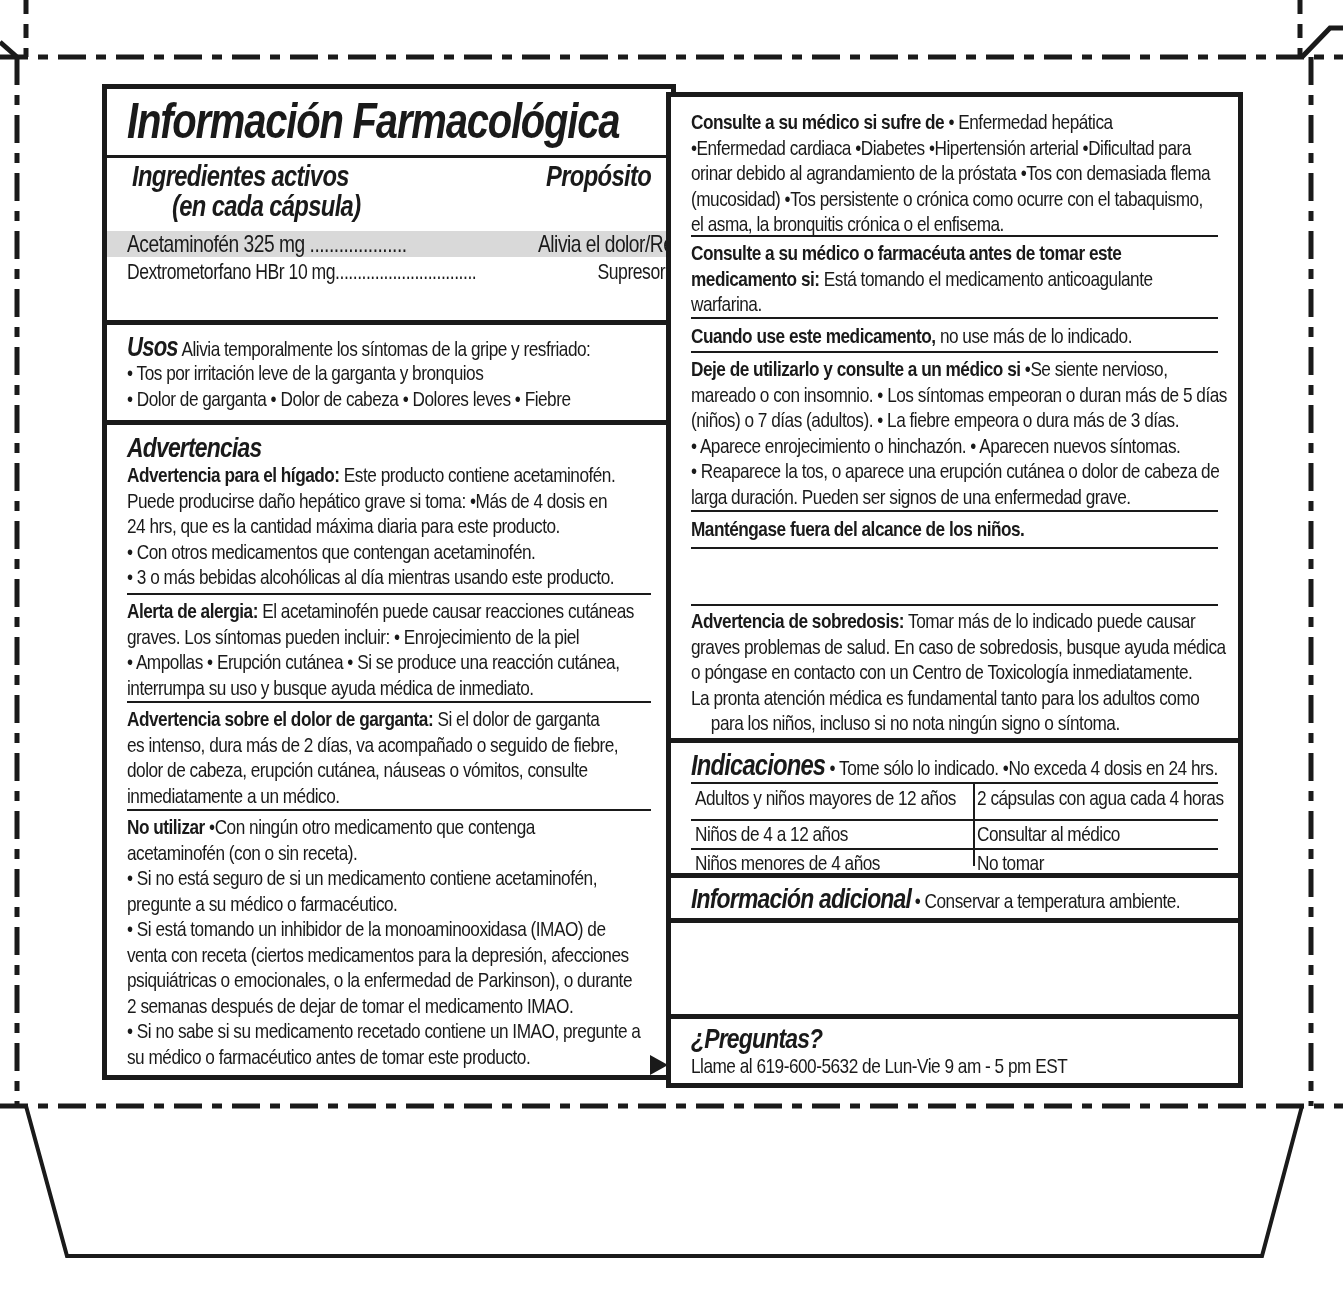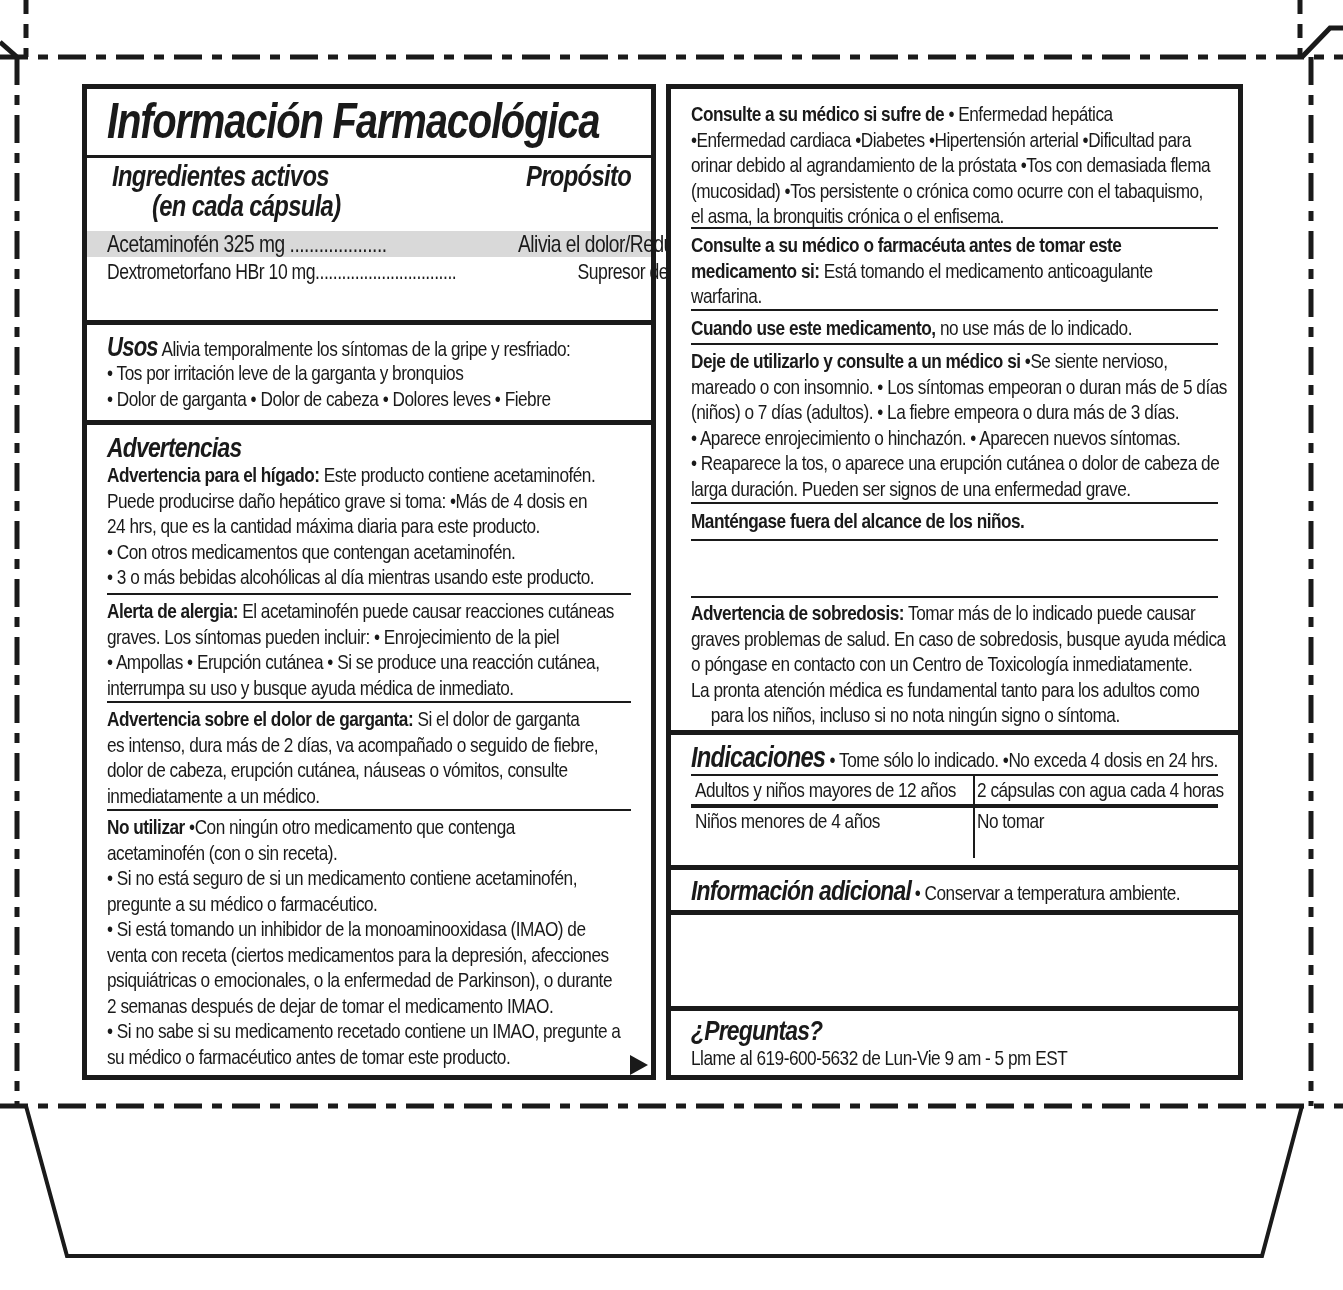--- a/index.html
+++ b/index.html
@@ -33,21 +33,21 @@
     <line x1="1311" y1="57" x2="1311" y2="1106" stroke-dasharray="28,10,10,10"></line>
     <line x1="1300" y1="0" x2="1300" y2="57" stroke-dasharray="14,10"></line>
 
     <line x1="0" y1="42" x2="17" y2="57"></line>
     <polyline points="1302,57 1330,28 1343,28"></polyline>
 
     <polyline points="26,1106 67,1256 1262,1256 1302,1106" stroke-width="4"></polyline>
   </g>
 </svg>
 
-<div class="panel" style="left:82px; top:84px; width:574px; height:996px;">
+<div class="panel" style="left:102px; top:84px; width:574px; height:996px;">
 
   <div class="sect" style="top:4px;">
     <span class="bigtitle cond" style="transform:scaleX(0.8);">Información Farmacológica</span>
   </div>
   <div class="hr-thick" style="left:0; right:0; top:66px; height:3px;"></div>
 
   <div class="sect" style="top:72px; padding-left:25px;">
     <div style="font-size:29px; font-weight:700; font-style:italic; line-height:30px; letter-spacing:-0.8px;">
       <span class="cond" style="transform:scaleX(0.82);">Ingredientes activos</span>
     </div>
@@ -131,21 +131,21 @@
     <div class="line txt" style="font-size:21px;">• Si está tomando un inhibidor de la monoaminooxidasa (IMAO) de</div>
     <div class="line txt" style="font-size:21px;">venta con receta (ciertos medicamentos para la depresión, afecciones</div>
     <div class="line txt" style="font-size:21px;">psiquiátricas o emocionales, o la enfermedad de Parkinson), o durante</div>
     <div class="line txt" style="font-size:21px;">2 semanas después de dejar de tomar el medicamento IMAO.</div>
     <div class="line txt" style="font-size:21px;">• Si no sabe si su medicamento recetado contiene un IMAO, pregunte a</div>
     <div class="line txt" style="font-size:21px;">su médico o farmacéutico antes de tomar este producto.</div>
   </div>
   <div class="arrow" style="left:543px; top:966px;"></div>
 </div>
 
-<div class="panel" style="left:666px; top:84px; width:577px; height:996px;">
+<div class="panel" style="left:666px; top:92px; width:577px; height:996px;">
 
   <div class="sect" style="top:12px;">
     <div class="line txt" style="font-size:21px;">
       <b>Consulte a su médico si sufre de</b><span> • Enfermedad hepática</span>
     </div>
     <div class="line txt" style="font-size:21px;">•Enfermedad cardiaca •Diabetes •Hipertensión arterial •Dificultad para</div>
     <div class="line txt" style="font-size:21px;">orinar debido al agrandamiento de la próstata •Tos con demasiada flema</div>
     <div class="line txt" style="font-size:21px;">(mucosidad) •Tos persistente o crónica como ocurre con el tabaquismo,</div>
     <div class="line txt" style="font-size:21px;">el asma, la bronquitis crónica o el enfisema.</div>
   </div>
@@ -200,25 +200,29 @@
 
   <div class="sect" style="top:652px;">
     <div class="line" style="height:32px;">
       <span style="font-size:29px; font-weight:700; font-style:italic; letter-spacing:-1px;">Indicaciones</span><span class="txt" style="font-size:21px;"> • Tome sólo lo indicado. •No exceda 4 dosis en 24 hrs.</span>
     </div>
   </div>
   <div class="hr-thin" style="left:20px; right:20px; top:685px;"></div>
   <div style="position:absolute; left:302px; top:685px; width:2px; height:84px; background:#1a1a1a;"></div>
 
   <div style="position:absolute; left:20px; right:20px; top:688px;">
-    <div style="height:27px; position:relative;">
+    <div style="height:34px; position:relative;">
       <span class="line txt" style="position:absolute; left:4px; font-size:21px;">Adultos y niños mayores de 12 años</span>
       <span class="line txt" style="position:absolute; left:286px; font-size:21px;">2 cápsulas con agua cada 4 horas</span>
     </div>
     <div style="height:2px; background:#1a1a1a;"></div>
+    <div style="height:27px; position:relative;">
+      <span class="line txt" style="position:absolute; left:4px; font-size:21px;">Niños de 4 a 12 años</span>
+      <span class="line txt" style="position:absolute; left:286px; font-size:21px;">Consultar al médico</span>
+    </div>
     <div style="height:2px; background:#1a1a1a;"></div>
     <div style="height:27px; position:relative;">
       <span class="line txt" style="position:absolute; left:4px; font-size:21px;">Niños menores de 4 años</span>
       <span class="line txt" style="position:absolute; left:286px; font-size:21px;">No tomar</span>
     </div>
   </div>
 
   <div class="hr-thick" style="left:0; right:0; top:776px;"></div>
 
   <div class="sect" style="top:786px;">

